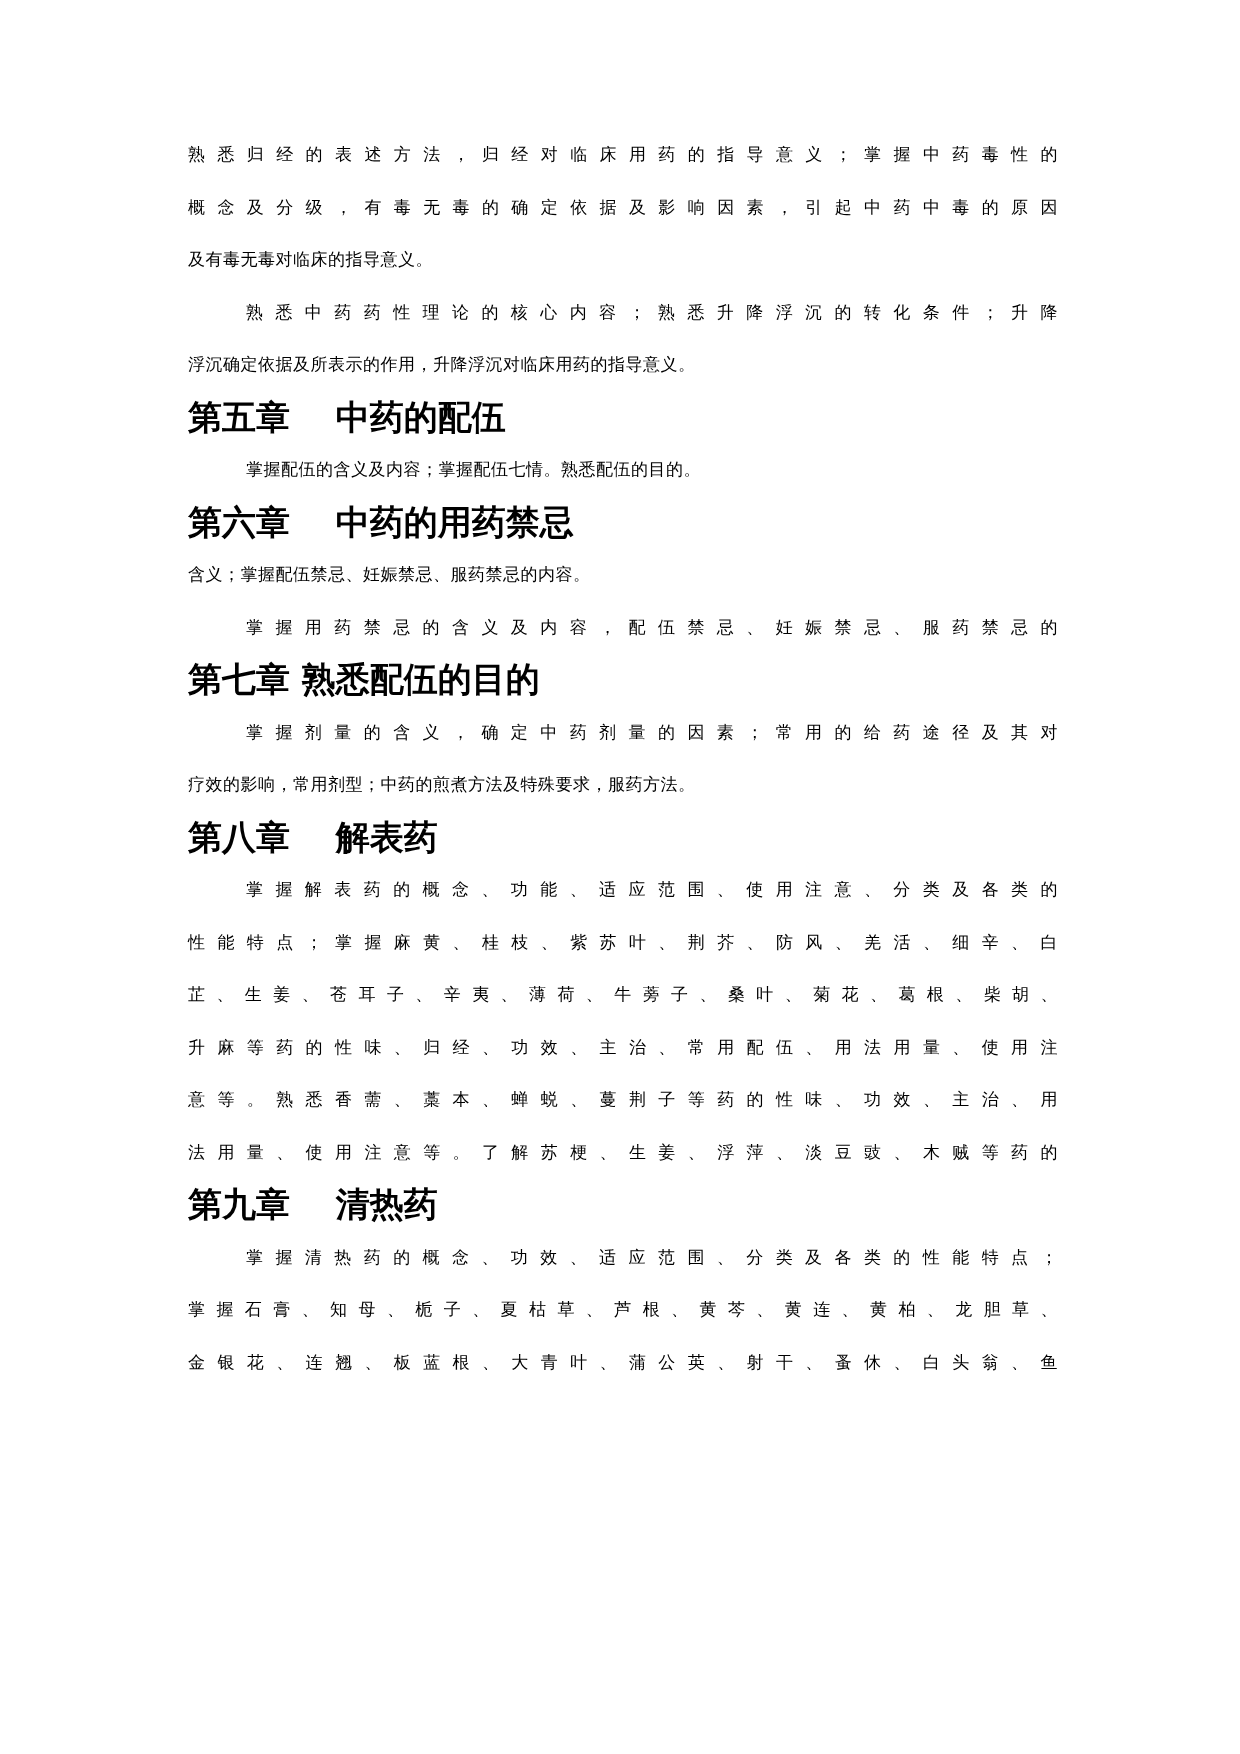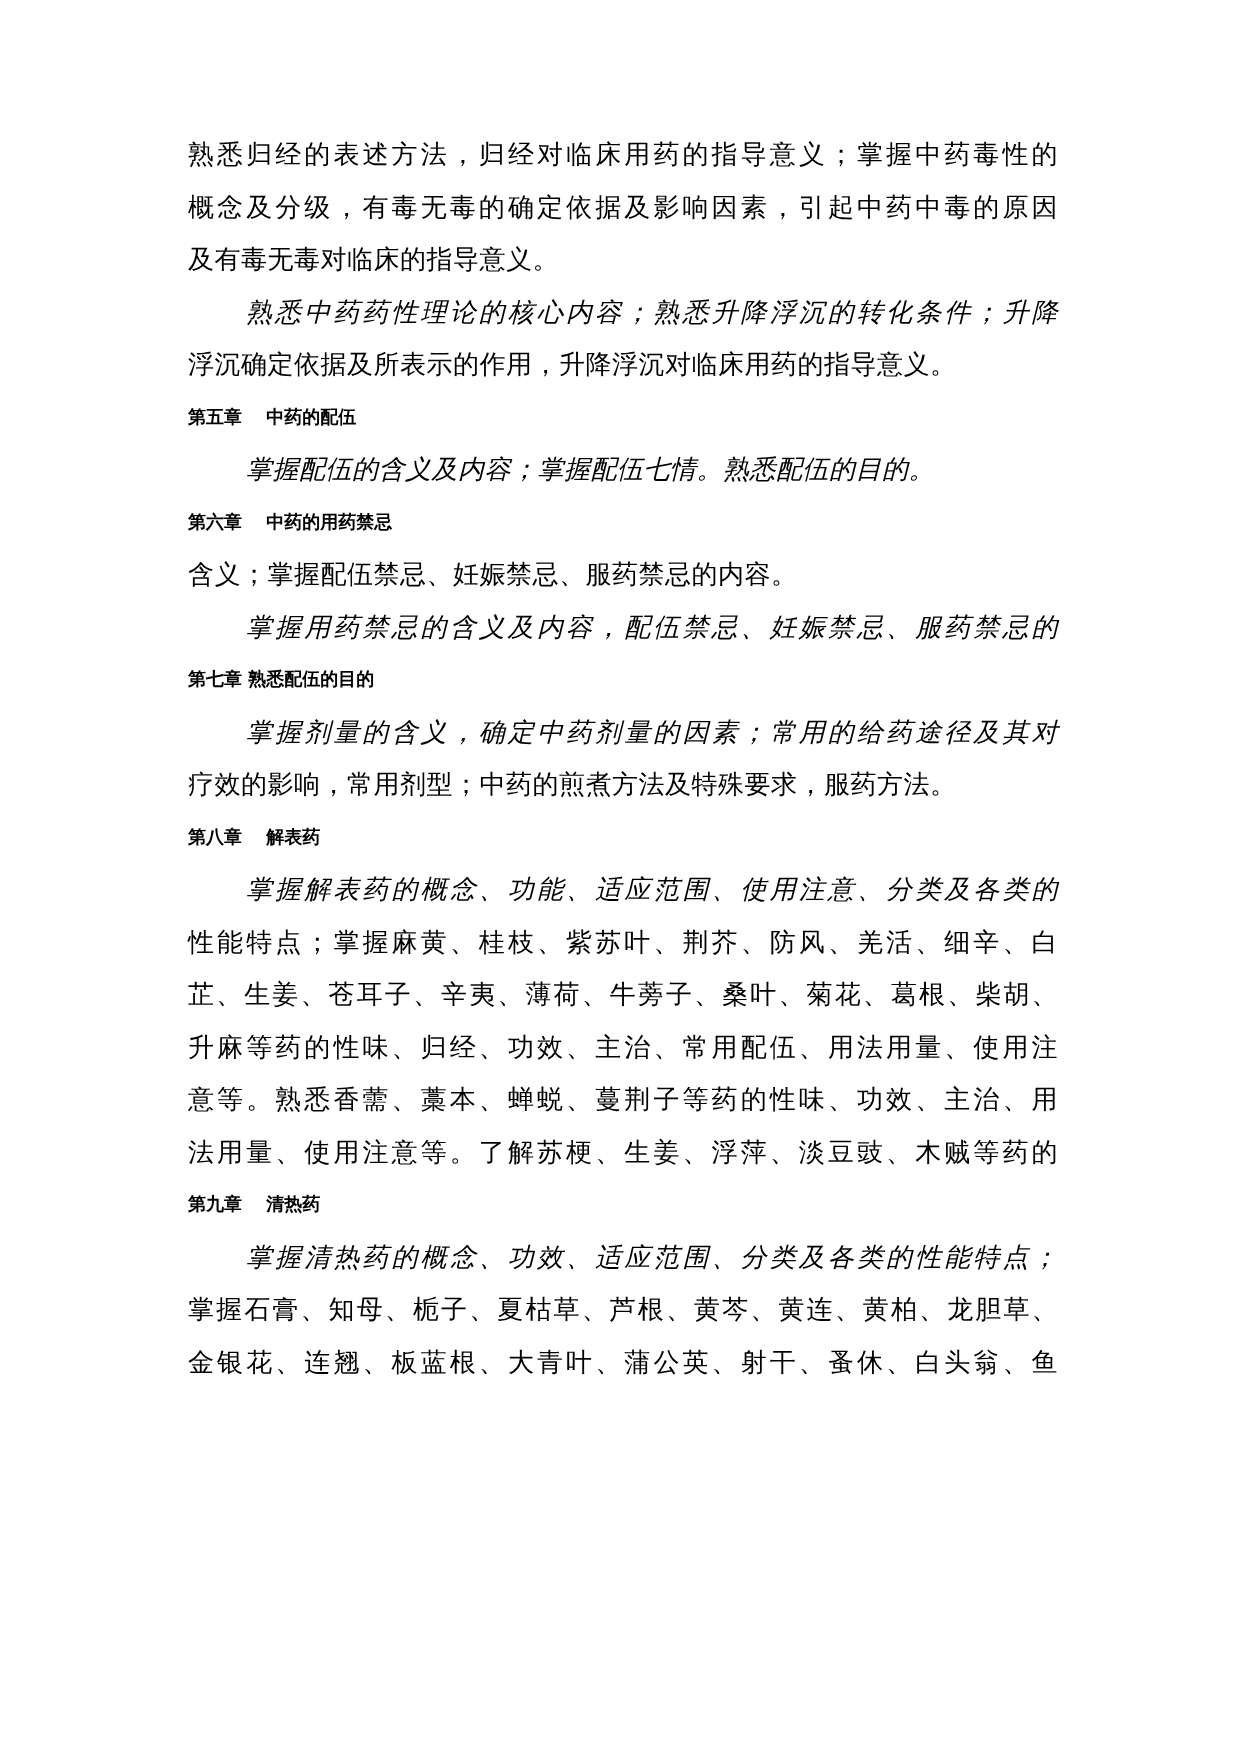--- a/index.html
+++ b/index.html
@@ -3,27 +3,27 @@
 <meta charset="utf-8">
 <style>
   html, body { margin:0; padding:0; background:#ffffff; }
   body { width:1240px; height:1754px; position:relative; overflow:hidden; }
   .page {
     position:absolute; left:188px; top:128px; width:870px;
     font-family: "DejaVu Serif", "Liberation Serif", serif;
     color:#000;
   }
   .line {
-    height:52.5px; line-height:52.5px; font-size:26px;
+    height:52.5px; line-height:52.5px; font-size:17px;
     white-space:nowrap; letter-spacing:0.5px;
   }
   .justify { text-align:justify; text-align-last:justify; }
-  .indent { padding-left:58px;font-style:italic; }
+  .indent { padding-left:58px; }
   .heading {
-    height:52.5px; line-height:52.5px; font-size:18px;
+    height:52.5px; line-height:52.5px; font-size:34px;
     font-family: "DejaVu Sans", "Liberation Sans", sans-serif;
     font-weight:bold; white-space:pre; letter-spacing:0px;
   }
 </style>
 </head>
 <body>
 
 <div class="page">
 
   <div>

